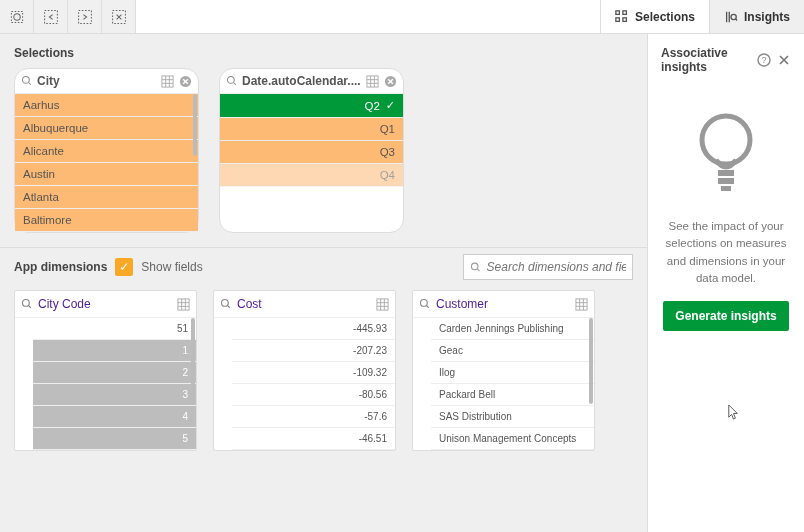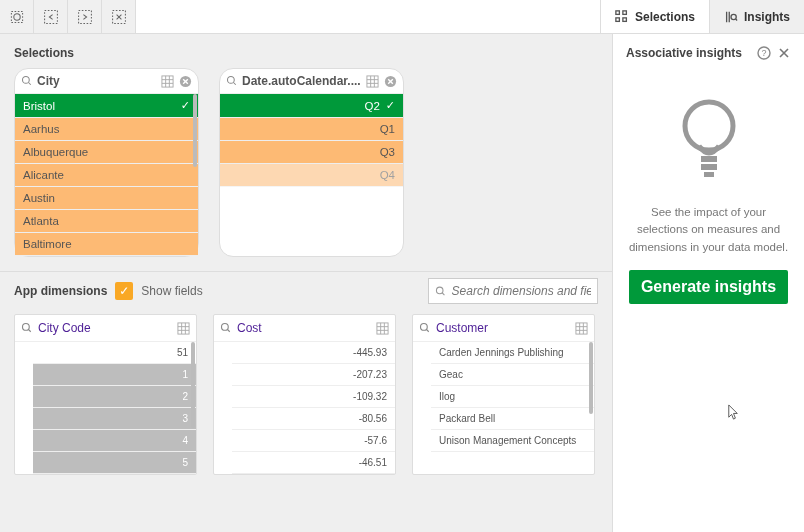--- a/index.html
+++ b/index.html
@@ -127,35 +127,35 @@
   .dim-head { display:flex;align-items:center;padding:6px;gap:5px;border-bottom:1px solid #eee;}
   .dim-head .title{flex:1;font-weight:400;font-size:12px;color:#4c1d95;}
   .dim-head .tbl{width:13px;height:13px;}
   .dim-list{display:flex;flex-direction:column;font-size:10px;position:relative;margin-left:18px;}
   .dim-item{padding:5px 8px;border-bottom:1px solid #eee;color:#555;display:flex;justify-content:flex-end;}
   .dim-item.left{justify-content:flex-start;}
   .dim-item.sel{background:#bdbdbd;color:#fff;}
   .dim-list .scrollbar{height:65%;}
 
   .side {
-    width: 192px;
+    width: 157px;
     background:#fff;
     border-left:1px solid #ddd;
     display:flex;flex-direction:column;
     padding:12px 13px;
   }
   .side-head{display:flex;align-items:center;gap:6px;}
   .side-head .t{flex:1;font-weight:700;font-size:12px;color:#444;}
   .side-head .help, .side-head .close{ width:14px;height:14px;display:flex;align-items:center;justify-content:center;color:#777;}
   .bulb-wrap{display:flex;flex-direction:column;align-items:center;margin-top:36px;}
   .bulb-wrap svg{width:70px;height:84px;}
   .side-desc{ text-align:center;color:#777;font-size:11.5px;margin-top:24px;line-height:1.5;}
   .gen-btn{
     margin-top:14px;background:#00993a;color:#fff;border:0;padding:8px 12px;
-    font-weight:600;border-radius:2px;align-self:center;font-size:16px;
+    font-weight:600;border-radius:2px;align-self:center;font-size:12px;
   }
   .cursor{position:absolute; left:727px; top:404px;}
   .cursor svg{width:13px;height:17px;}
 </style>
 </head>
 <body>
 
 <div class="top-bar">
   <div class="tb-left">
     <div class="tb-btn">
@@ -223,24 +223,20 @@
               </svg>
             </span>
           <span class="iconbtn">
               <svg viewBox="0 0 14 14">
                 <circle cx="7" cy="7" r="6" fill="#aaa"></circle>
                 <path d="M4.5 4.5l5 5M9.5 4.5l-5 5" stroke="#fff" stroke-width="1.5"></path>
               </svg>
             </span>
         </div>
         <div class="fc-list">
-          <div class="fc-item sel">
-              <span>Bristol</span>
-              <span class="check"></span>
-            </div>
           <div class="fc-item">
               <span>Aarhus</span>
             </div>
           <div class="fc-item">
               <span>Albuquerque</span>
             </div>
           <div class="fc-item">
               <span>Alicante</span>
             </div>
           <div class="fc-item">
@@ -365,20 +361,21 @@
           <svg class="tbl" viewBox="0 0 14 14">
               <rect x="1" y="1" width="12" height="12" fill="none" stroke="#aaa"></rect>
               <path d="M1 5h12M1 9h12M5 1v12M9 1v12" stroke="#aaa"></path>
             </svg>
         </div>
         <div class="dim-list">
           <div class="dim-item left">Carden Jennings Publishing</div>
           <div class="dim-item left">Geac</div>
           <div class="dim-item left">Ilog</div>
           <div class="dim-item left">Packard Bell</div>
+          <div class="dim-item left">SAS Distribution</div>
           <div class="dim-item left">Unison Management Concepts</div>
           <div class="scrollbar"></div>
         </div>
       </div>
     </div>
   </div>
 
   <div class="side">
     <div class="side-head">
       <span class="t">Associative insights</span>

